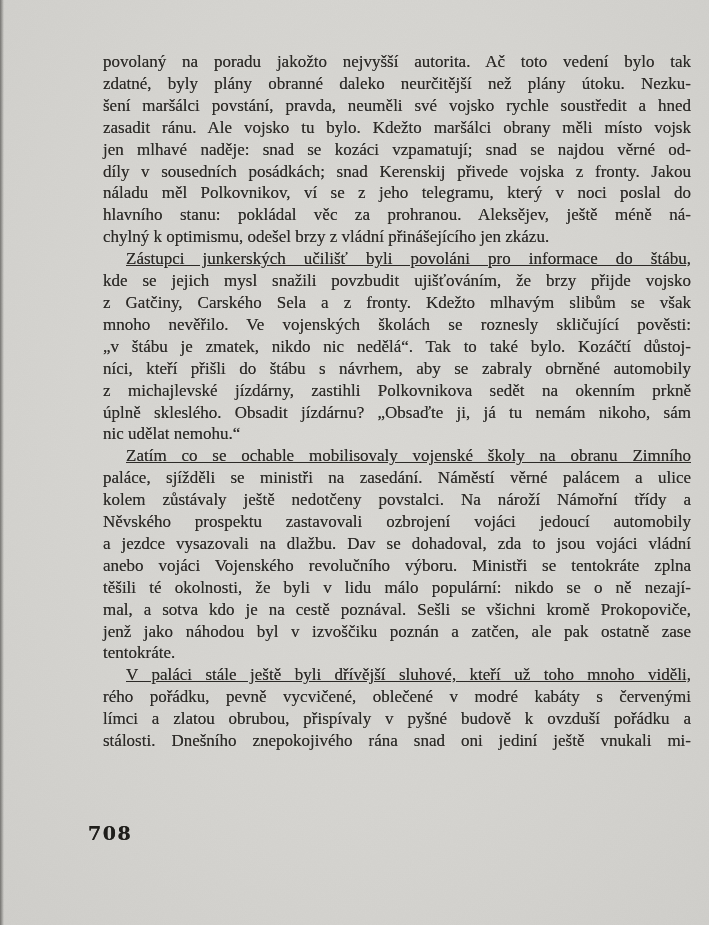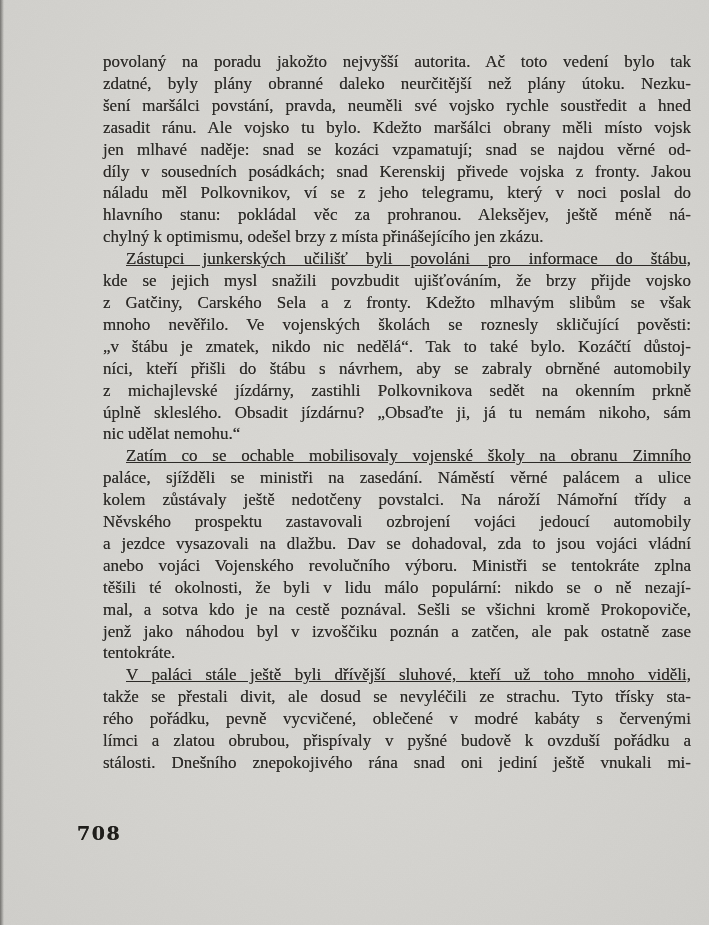--- a/index.html
+++ b/index.html
@@ -42,21 +42,21 @@
   .para { margin: 0; padding: 0; }
   .line {
     text-align: justify;
     text-align-last: justify;
     white-space: normal;
   }
   .line.last { text-align-last: left; }
   .para.indent .line.first { text-indent: 23px; text-decoration: underline; }
   .folio {
     position: absolute;
-    left: 77px;
+    left: 88px;
     top: 822px;
     font-family: "DejaVu Serif", "Liberation Serif", serif;
     font-weight: bold;
     font-size: 19px;
     letter-spacing: 1.5px;
     color: #1f1e1b;
     text-shadow: 0 0 0.5px rgba(31,30,27,0.8);
   }
 </style>
 </head>
@@ -77,21 +77,21 @@
   <div class="text-block" id="text-block">
       <div class="para">
         <div class="line first">povolaný na poradu jakožto nejvyšší autorita. Ač toto vedení bylo tak</div>
         <div class="line">zdatné, byly plány obranné daleko neurčitější než plány útoku. Nezku-</div>
         <div class="line">šení maršálci povstání, pravda, neuměli své vojsko rychle soustředit a hned</div>
         <div class="line">zasadit ránu. Ale vojsko tu bylo. Kdežto maršálci obrany měli místo vojsk</div>
         <div class="line">jen mlhavé naděje: snad se kozáci vzpamatují; snad se najdou věrné od-</div>
         <div class="line">díly v sousedních posádkách; snad Kerenskij přivede vojska z fronty. Jakou</div>
         <div class="line">náladu měl Polkovnikov, ví se z jeho telegramu, který v noci poslal do</div>
         <div class="line">hlavního stanu: pokládal věc za prohranou. Aleksějev, ještě méně ná-</div>
-        <div class="line last">chylný k optimismu, odešel brzy z místa přinášejícího jen zkázu.</div>
+        <div class="line last">chylný k optimismu, odešel brzy z vládní přinášejícího jen zkázu.</div>
       </div>
       <div class="para indent">
         <div class="line first">Zástupci junkerských učilišť byli povoláni pro informace do štábu,</div>
         <div class="line">kde se jejich mysl snažili povzbudit ujišťováním, že brzy přijde vojsko</div>
         <div class="line">z Gatčiny, Carského Sela a z fronty. Kdežto mlhavým slibům se však</div>
         <div class="line">mnoho nevěřilo. Ve vojenských školách se roznesly skličující pověsti:</div>
         <div class="line">„v štábu je zmatek, nikdo nic nedělá“. Tak to také bylo. Kozáčtí důstoj-</div>
         <div class="line">níci, kteří přišli do štábu s návrhem, aby se zabraly obrněné automobily</div>
         <div class="line">z michajlevské jízdárny, zastihli Polkovnikova sedět na okenním prkně</div>
         <div class="line">úplně skleslého. Obsadit jízdárnu? „Obsaďte ji, já tu nemám nikoho, sám</div>
@@ -104,21 +104,20 @@
         <div class="line">Něvského prospektu zastavovali ozbrojení vojáci jedoucí automobily</div>
         <div class="line">a jezdce vysazovali na dlažbu. Dav se dohadoval, zda to jsou vojáci vládní</div>
         <div class="line">anebo vojáci Vojenského revolučního výboru. Ministři se tentokráte zplna</div>
         <div class="line">těšili té okolnosti, že byli v lidu málo populární: nikdo se o ně nezají-</div>
         <div class="line">mal, a sotva kdo je na cestě poznával. Sešli se všichni kromě Prokopoviče,</div>
         <div class="line">jenž jako náhodou byl v izvoščiku poznán a zatčen, ale pak ostatně zase</div>
         <div class="line last">tentokráte.</div>
       </div>
       <div class="para indent">
         <div class="line first">V paláci stále ještě byli dřívější sluhové, kteří už toho mnoho viděli,</div>
-        <div class="line">takže se přestali divit, ale dosud se nevyléčili ze strachu. Tyto třísky sta-</div>
         <div class="line">rého pořádku, pevně vycvičené, oblečené v modré kabáty s červenými</div>
         <div class="line">límci a zlatou obrubou, přispívaly v pyšné budově k ovzduší pořádku a</div>
         <div class="line">stálosti. Dnešního znepokojivého rána snad oni jediní ještě vnukali mi-</div>
       </div>
     </div>
 
   <div class="folio">708</div>
 
 </div>
 

